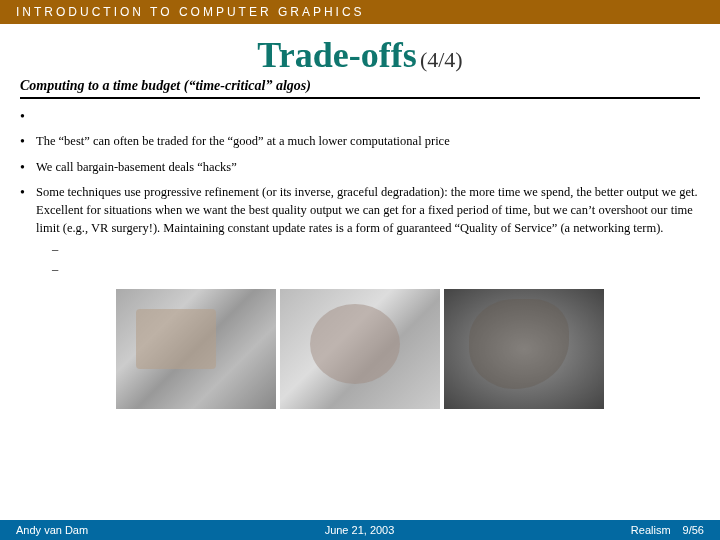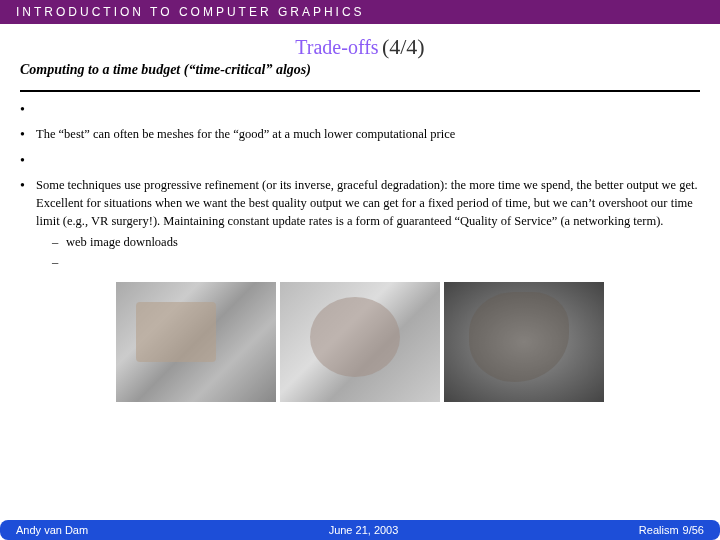--- a/index.html
+++ b/index.html
@@ -8,58 +8,58 @@
       width: 720px;
       height: 540px;
       background: #ffffff;
       font-family: 'Times New Roman', Times, serif;
       font-size: 13px;
       color: #000000;
       overflow: hidden;
     }
 
     #header-bar {
-      background: #701a75;
+      background: #a16207;
       color: #ffffff;
       padding: 5px 16px;
       font-size: 12px;
       letter-spacing: 3px;
       font-family: Arial, sans-serif;
       font-weight: normal;
     }
 
     #slide-container {
       padding: 10px 20px 8px 20px;
     }
 
     #title-area {
       text-align: center;
       margin-bottom: 2px;
     }
 
     #slide-title {
-      font-size: 20px;
-      font-weight: normal;
+      font-size: 36px;
+      font-weight: bold;
       font-family: 'Times New Roman', Times, serif;
-      color: #8b5cf6;
+      color: #0f766e;
     }
 
     #slide-title-sub {
       font-size: 22px;
       font-weight: normal;
       color: #333;
       text-align: right;
     }
 
     #subtitle-line {
       font-size: 14px;
       font-weight: bold;
       color: #000;
       border-bottom: 2px solid #000;
-      padding-bottom: 12px;
+      padding-bottom: 3px;
       margin-bottom: 8px;
       font-style: italic;
     }
 
     #bullet-list {
       list-style: none;
       padding: 0;
       margin: 0 0 8px 0;
     }
 
@@ -148,34 +148,33 @@
       width: 100px; height: 90px;
       background: rgba(100,90,80,0.4);
       border-radius: 50% 40% 60% 50%;
     }
 
     #footer-bar {
       position: absolute;
       bottom: 0;
       left: 0;
       right: 0;
-      background: #1d4ed8;
+      background: #0369a1;
       color: #ffffff;
       display: flex;
       justify-content: space-between;
       align-items: center;
       padding: 4px 16px;
       font-size: 11px;
       font-family: Arial, sans-serif;
-      border-radius: 8px;
     }
 
     #footer-right {
       display: flex;
-      gap: 4px;
+      gap: 12px;
     }
   </style>
 </head>
 <body>
 
 <div id="header-bar">
   <span>INTRODUCTION   TO   COMPUTER   GRAPHICS</span>
 </div>
 
 <div id="slide-container">
@@ -187,31 +186,31 @@
 
   <div id="subtitle-line">Computing to a time budget (“time-critical” algos)</div>
 
   <ul id="bullet-list">
 
   <li>
         <span class="bullet-dot">•</span>
       </li>
       <li>
         <span class="bullet-dot">•</span>
-        <span class="bullet-text">The “best” can often be meshes for the “good” at a much lower computational price</span>
+        <span class="bullet-text">The “best” can often be traded for the “good” at a much lower computational price</span>
       </li>
       <li>
         <span class="bullet-dot">•</span>
+        <span class="bullet-text">We call bargain-basement deals “hacks”</span>
       </li>
       <li>
         <span class="bullet-dot">•</span>
         <span class="bullet-text">Some techniques use progressive refinement (or its inverse, graceful degradation): the more time we spend, the better output we get.  Excellent for situations when we want the best quality output we can get for a fixed period of time, but we can’t overshoot our time limit (e.g., VR surgery!). Maintaining constant update rates is a form of guaranteed “Quality of Service” (a networking term).<ul id="sub-bullets">
             <li>
               <span class="sub-dash">–</span>
-              <span>web image downloads</span>
             </li>
             <li>
               <span class="sub-dash">–</span>
             </li>
           </ul></span>
       </li>
     </ul>
 
   <div id="images-row">
     <div class="img-placeholder img1">

